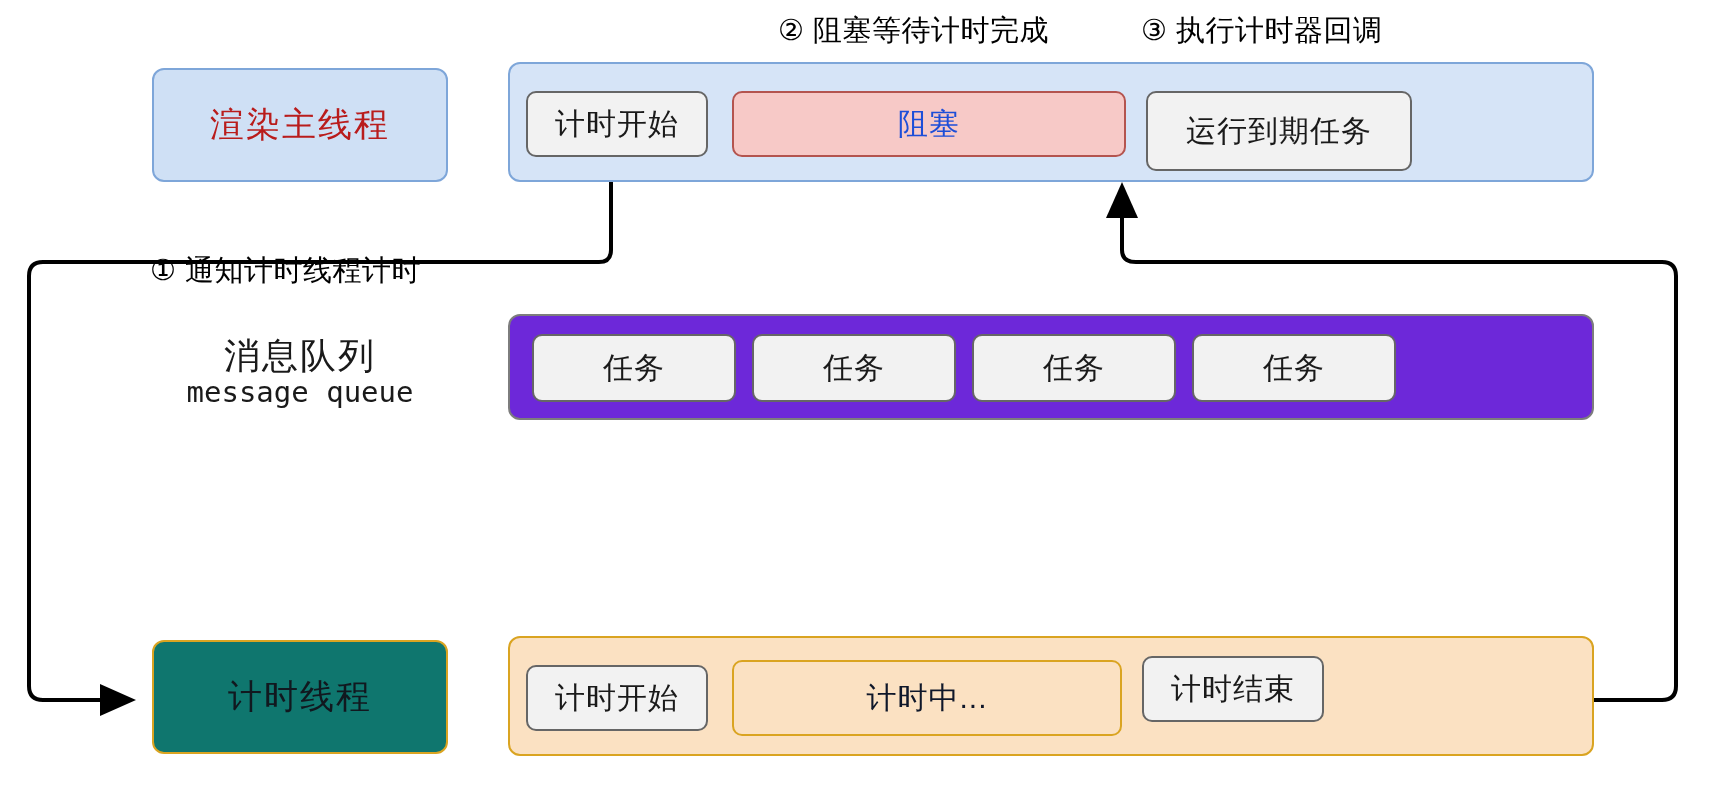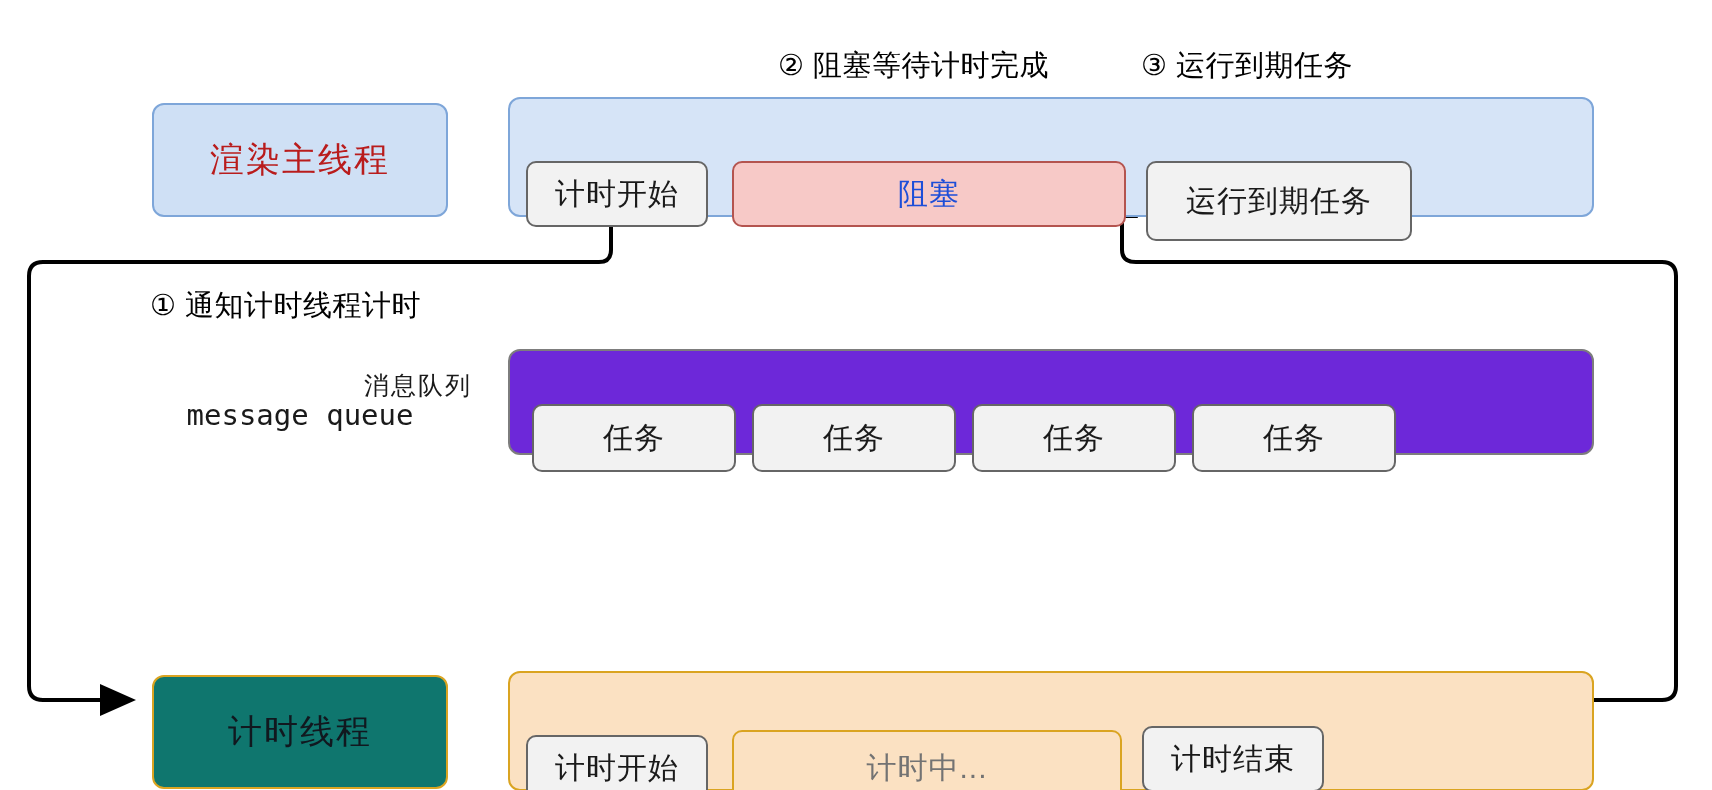--- a/index.html
+++ b/index.html
@@ -11,21 +11,21 @@
     font-family: "Liberation Sans", "DejaVu Sans", sans-serif;
     color: #1a1a1a;
   }
   #canvas {
     position: relative;
     width: 1712px;
     height: 790px;
     background: #ffffff;
     overflow: hidden;
   }
-  .abs { position: absolute; box-sizing: border-box; margin-top: 35px; }
+  .abs { position: absolute; box-sizing: border-box; }
 
   
   .annot {
     font-size: 29px;
     line-height: 1;
     color: #000000;
     white-space: nowrap;
     letter-spacing: 0.5px;
   }
 
@@ -72,33 +72,32 @@
     border-radius: 10px;
     border-width: 2px;
     border-style: solid;
     font-size: 30px;
     white-space: nowrap;
     letter-spacing: 1px;
     box-sizing: border-box;
   }
   .box-grey   { background: #f2f2f2; border-color: #666666; color: #1a1a1a; }
   .box-red    { background: #f7c9c7; border-color: #b4544f; color: #1d4ed8; }
-  .box-orange { background: #fbe1c2; border-color: #daa421; color: #737373; }
+  .box-orange { background: #fbe1c2; border-color: #daa421; color: #0f172a; }
 
   
   .queue-label {
     text-align: center;
     line-height: 1.12;
     white-space: nowrap;
   }
   .queue-label .cn {
-    font-size: 25px;
+    font-size: 36px;
     letter-spacing: 2px;
     display: block;
-    text-align: right;
   }
   .queue-label .en {
     font-family: "DejaVu Sans Mono", "Liberation Mono", monospace;
     font-size: 29px;
     display: block;
     letter-spacing: 0px;
   }
 
   svg.wires {
     position: absolute;
@@ -122,21 +121,21 @@
       </marker>
     </defs>
 
     <path d="M 611,182 L 611,250 Q 611,262 599,262 L 43,262 Q 29,262 29,276 L 29,686 Q 29,700 43,700 L 130,700" fill="none" stroke="#000000" stroke-width="4" marker-end="url(#arrowhead)"></path>
 
     <path d="M 1318,700 L 1662,700 Q 1676,700 1676,686 L 1676,276 Q 1676,262 1662,262 L 1136,262 Q 1122,262 1122,250 L 1122,188" fill="none" stroke="#000000" stroke-width="4" marker-end="url(#arrowhead)"></path>
   </svg>
 
   <div class="abs annot" style="left:778px; top:16px;">② 阻塞等待计时完成</div>
 
-  <div class="abs annot" style="left:1141px; top:16px;">③ 运行到期任务</div>
+  <div class="abs annot" style="left:1141px; top:16px;">③ 执行计时器回调</div>
 
   <div class="abs annot" style="left:150px; top:256px;">① 通知计时线程计时</div>
 
   <div class="abs lane-chip chip-main" style="left:152px; top:68px; width:296px; height:114px;">渲染主线程</div>
 
   <div class="abs lane-track track-main" style="left:508px; top:62px; width:1086px; height:120px;">
 
     <div class="box box-grey abs" style="left:16px; top:27px; width:182px; height:66px;">计时开始</div>
 
     <div class="box box-red abs" style="left:222px; top:27px; width:394px; height:66px;">阻塞</div>

